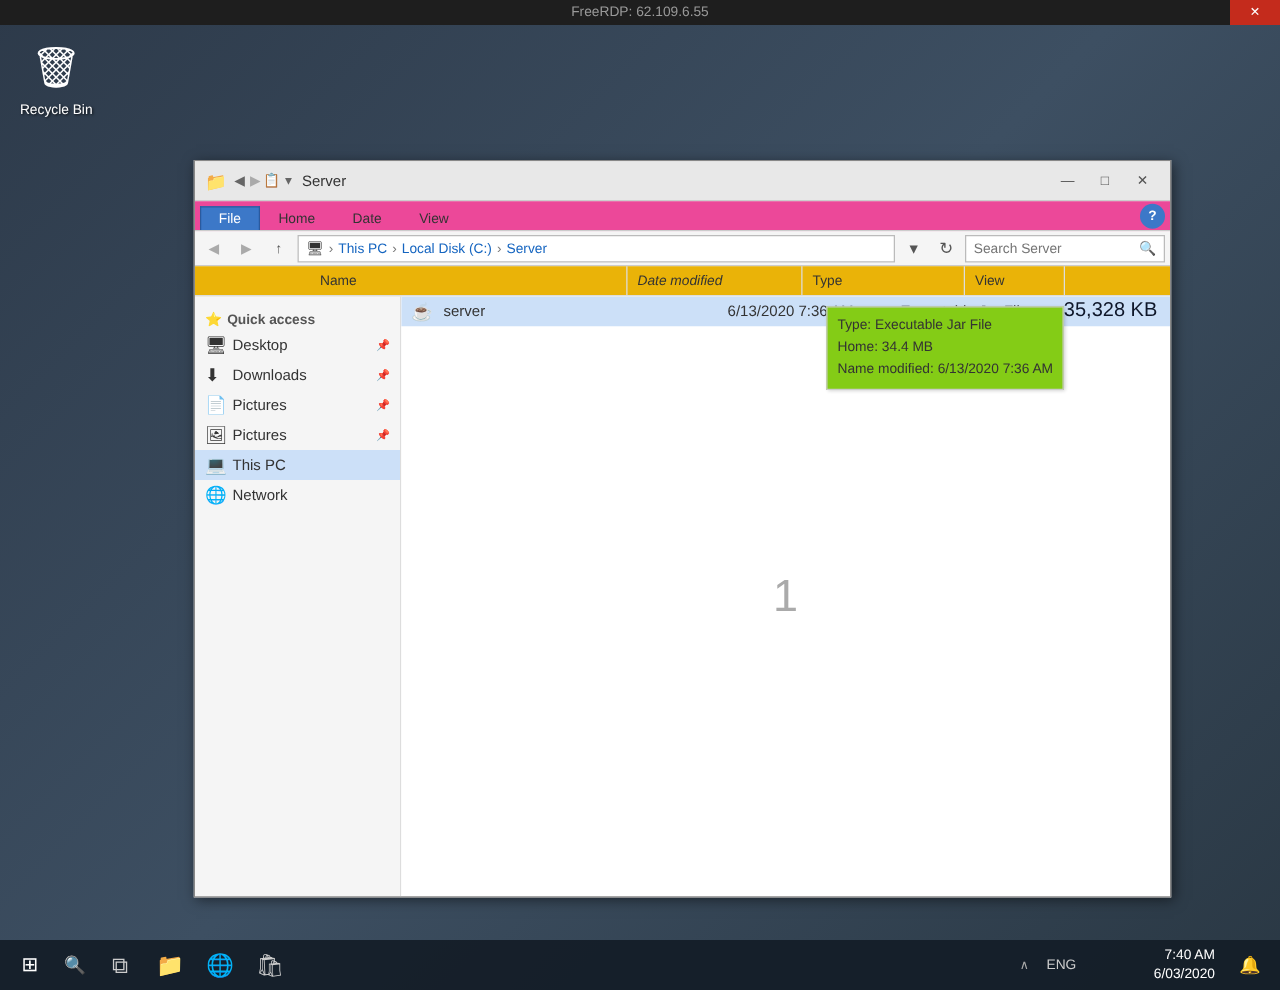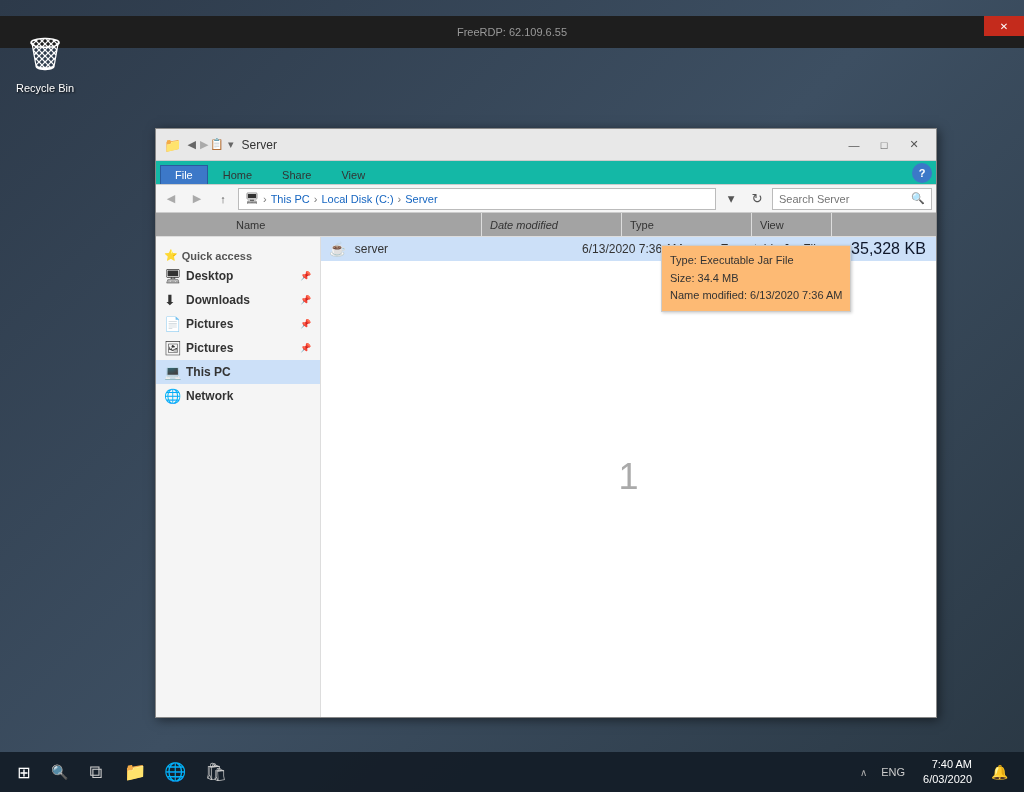--- a/index.html
+++ b/index.html
@@ -17,24 +17,24 @@
     .desktop {
       width: 100%;
       height: 100%;
       background: linear-gradient(135deg, #2d3a4a 0%, #3d4f62 50%, #2a3844 100%);
       position: relative;
     }
 
     
     .freerdp-titlebar {
       position: absolute;
-      top: 16px;
+      top: 0;
       left: 0;
       right: 0;
-      height: 32px;
+      height: 20px;
       background: #1e1e1e;
       display: flex;
       align-items: center;
       justify-content: center;
       color: #999;
       font-size: 11px;
     }
     .freerdp-titlebar .close-btn {
       position: absolute;
       right: 0;
@@ -124,21 +124,21 @@
       font-size: 11px;
       color: #555;
       display: flex;
       align-items: center;
       justify-content: center;
     }
 
     
     .ribbon-tabs {
       height: 24px;
-      background: #14b8a6;
+      background: #ec4899;
       display: flex;
       align-items: flex-end;
       padding-left: 4px;
       border-bottom: 1px solid #ccc;
       flex-shrink: 0;
     }
     .ribbon-tab {
       padding: 3px 14px;
       font-size: 11px;
       color: #333;
@@ -232,26 +232,26 @@
       outline: none;
       width: 100%;
       font-size: 11px;
       color: #555;
     }
     .search-icon { color: #777; font-size: 11px; }
 
     
     .column-headers {
       height: 24px;
-      background: #a3a3a3;
+      background: #eab308;
       display: flex;
       align-items: center;
       border-bottom: 1px solid #ddd;
       flex-shrink: 0;
-      padding-left: 76px;
+      padding-left: 96px;
     }
     .col-header {
       font-size: 11px;
       color: #333;
       padding: 0 8px;
       cursor: pointer;
       height: 100%;
       display: flex;
       align-items: center;
       border-right: 1px solid #ddd;
@@ -281,21 +281,21 @@
       display: flex;
       align-items: center;
       padding: 4px 8px;
       cursor: pointer;
       font-size: 12px;
       color: #333;
       gap: 6px;
     }
     .nav-item.active { background: #cce0f8; }
     .nav-item .nav-icon { font-size: 14px; width: 16px; flex-shrink: 0; }
-    .nav-item .nav-label { flex: 1; font-weight: bold; }
+    .nav-item .nav-label { flex: 1; }
     .nav-item .pin-icon { font-size: 9px; color: #888; }
     .nav-section-header {
       font-size: 11px;
       color: #555;
       padding: 6px 8px 2px 8px;
       font-weight: bold;
       display: flex;
       align-items: center;
       gap: 4px;
     }
@@ -322,21 +322,21 @@
     .file-name { width: 230px; font-size: 12px; color: #333; }
     .file-date { width: 140px; font-size: 12px; color: #333; }
     .file-type { width: 130px; font-size: 12px; color: #333; }
     .file-size { width: 80px; font-size: 16px; color: #0f172a; text-align: center; }
 
     
     .file-tooltip {
       position: absolute;
       left: 340px;
       top: 8px;
-      background: #fdba74;
+      background: #84cc16;
       border: 1px solid #ccc;
       padding: 6px 8px;
       font-size: 11px;
       color: #333;
       line-height: 1.6;
       z-index: 100;
       box-shadow: 1px 1px 3px rgba(0,0,0,0.2);
       white-space: nowrap;
     }
 
@@ -446,20 +446,21 @@
       color: #ccc;
       font-size: 11px;
       padding: 0 6px;
     }
     .taskbar-clock {
       color: white;
       font-size: 11px;
       text-align: right;
       padding: 0 8px;
       line-height: 1.4;
+      margin-left: 44px;
     }
     .taskbar-chevron {
       color: #aaa;
       font-size: 10px;
       cursor: pointer;
       padding: 0 4px;
     }
     .taskbar-notification {
       width: 32px;
       height: 40px;
@@ -506,21 +507,21 @@
       <div class="window-controls">
         <button>—</button>
         <button>□</button>
         <button class="close-btn-win">✕</button>
       </div>
     </div>
 
     <div class="ribbon-tabs">
       <div class="ribbon-tab active">File</div>
       <div class="ribbon-tab">Home</div>
-      <div class="ribbon-tab">Share</div>
+      <div class="ribbon-tab">Date</div>
       <div class="ribbon-tab">View</div>
       <div class="ribbon-help">?</div>
     </div>
 
     <div class="address-bar">
       <button class="nav-btn" disabled="">◀</button>
       <button class="nav-btn" disabled="">▶</button>
       <button class="nav-btn">↑</button>
       <div class="address-path">
         <span>🖥</span>
@@ -589,21 +590,21 @@
           <div class="file-row selected">
             <div class="file-icon">☕</div>
             <div class="file-name">server</div>
             <div class="file-date">6/13/2020 7:36 AM</div>
             <div class="file-type">Executable Jar File</div>
             <div class="file-size">35,328 KB</div>
           </div>
 
           <div class="file-tooltip">
             <div><span>Type:</span> <span>Executable Jar File</span></div>
-            <div><span>Size:</span> <span>34.4 MB</span></div>
+            <div><span>Home:</span> <span>34.4 MB</span></div>
             <div><span>Name modified:</span> <span>6/13/2020 7:36 AM</span></div>
           </div>
 
           <div class="center-number">1</div>
         </div>
       </div>
     </div>
 
 
   </div>

